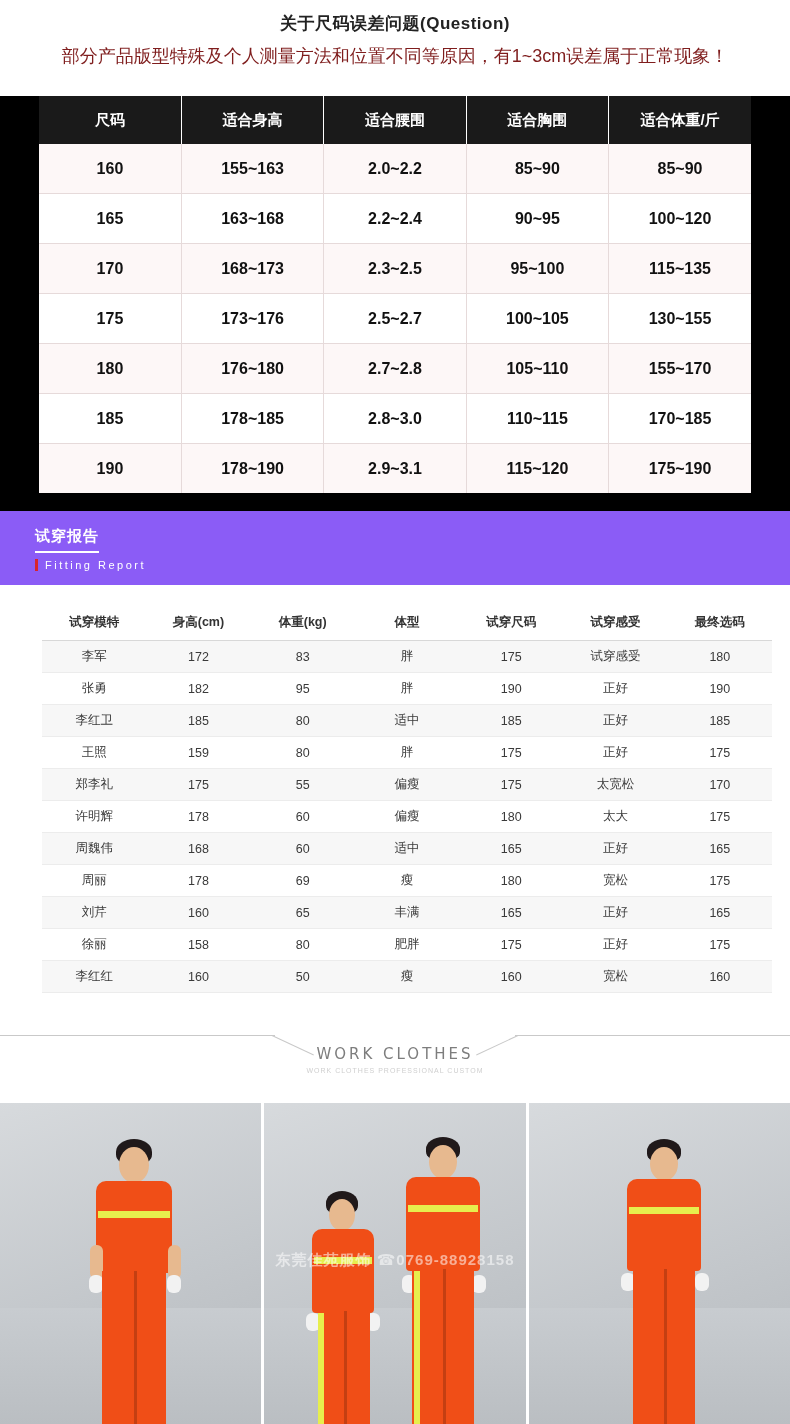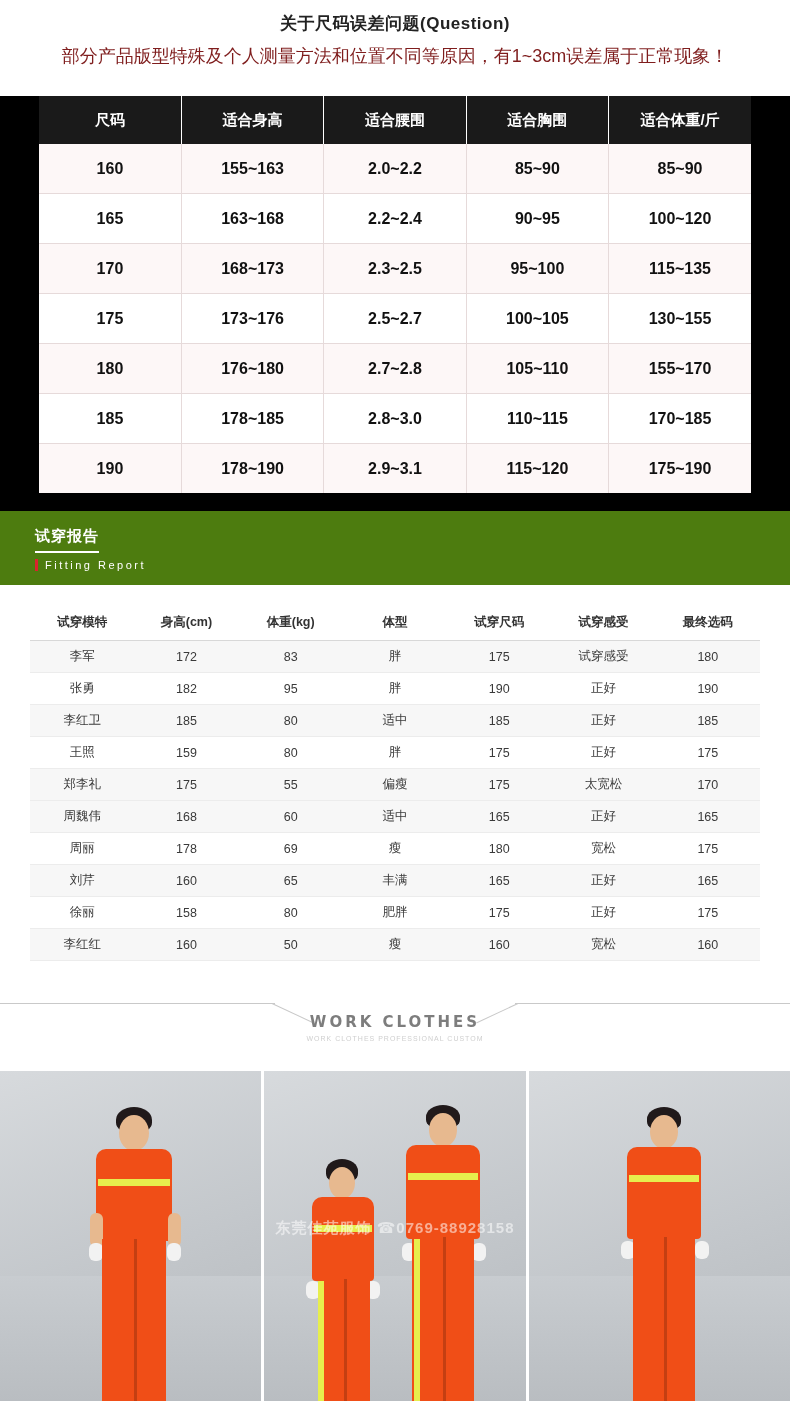--- a/index.html
+++ b/index.html
@@ -66,21 +66,21 @@
     border-right: 1px solid #e6dada;
     background: #fdf6f6;
   }
   table.size-table td:last-child { border-right: none; }
   table.size-table tr:nth-child(odd) td { background: #fdf7f7; }
   table.size-table tr:nth-child(even) td { background: #ffffff; }
   table.size-table tr:last-child td { border-bottom: none; }
 
   
   .report-head {
-    background: #4d7c0f;
+    background: #8b5cf6;
     padding: 16px 0 14px 35px;
     width: 755px;
   }
   .report-head .cn {
     color: #ffffff;
     font-size: 15px;
     font-weight: bold;
     letter-spacing: 1px;
     border-bottom: 2px solid #ffffff;
     display: inline-block;
@@ -90,20 +90,21 @@
     color: #ffffff;
     font-size: 11px;
     letter-spacing: 2.5px;
     margin-top: 6px;
     border-left: 3px solid #d9232d;
     padding-left: 7px;
   }
   .report-body {
     background: #ffffff;
     padding: 22px 30px 18px 30px;
+    margin-left: 12px;
   }
   table.report-table {
     border-collapse: collapse;
     width: 730px;
     table-layout: fixed;
   }
   table.report-table th {
     font-size: 12.5px;
     color: #333;
     font-weight: bold;
@@ -148,21 +149,21 @@
   .divider .diag-right { right: 272px; transform: rotate(-25deg); transform-origin: right center; }
   .divider .wc-text {
     position: absolute;
     top: 34px;
     left: 0;
     width: 790px;
     text-align: center;
     font-size: 15px;
     letter-spacing: 3px;
     color: #7d7d7d;
-    font-weight: bold;
+    font-weight: normal;
     font-family: "DejaVu Sans", sans-serif;
   }
   .divider .wc-sub {
     position: absolute;
     top: 56px;
     left: 0;
     width: 790px;
     text-align: center;
     font-size: 7px;
     letter-spacing: 1px;
@@ -384,20 +385,29 @@
         <td>175</td>
       </tr>
       <tr class="odd">
         <td>郑李礼</td>
         <td>175</td>
         <td>55</td>
         <td>偏瘦</td>
         <td>175</td>
         <td>太宽松</td>
         <td>170</td>
+      </tr>
+      <tr class="even">
+        <td>许明辉</td>
+        <td>178</td>
+        <td>60</td>
+        <td>偏瘦</td>
+        <td>180</td>
+        <td>太大</td>
+        <td>175</td>
       </tr>
       <tr class="odd">
         <td>周魏伟</td>
         <td>168</td>
         <td>60</td>
         <td>适中</td>
         <td>165</td>
         <td>正好</td>
         <td>165</td>
       </tr>

